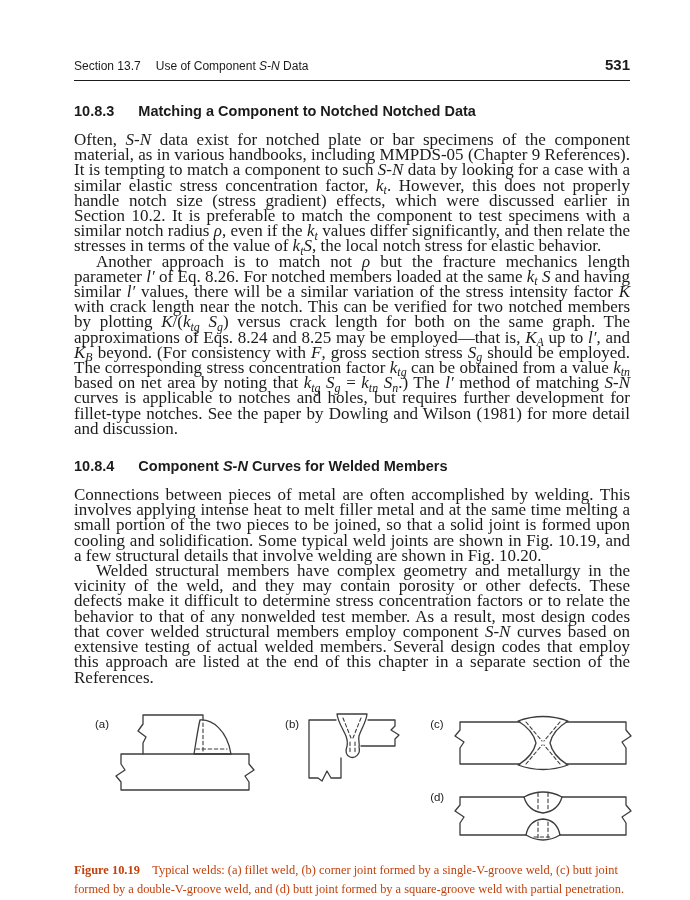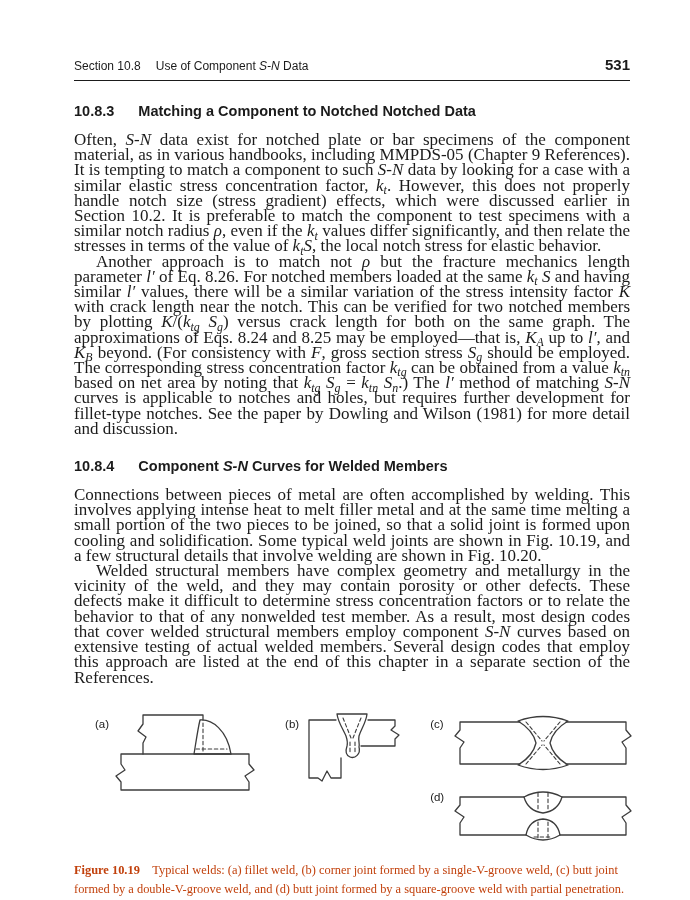--- a/index.html
+++ b/index.html
@@ -91,21 +91,21 @@
   }
   .caption b { font-weight: bold; }
 </style>
 </head>
 <body>
 
 <div class="page">
 
   <div class="running-head">
     <span>
-      <span class="sec">Section 10.8</span><span>Use of Component <i>S-N</i> Data</span>
+      <span class="sec">Section 13.7</span><span>Use of Component <i>S-N</i> Data</span>
     </span>
     <span class="pagenum">531</span>
   </div>
 
   <div class="heading">
     <span class="num">10.8.3</span><span>Matching a Component to Notched Notched Data</span>
   </div>
 
   <div class="body-text">
     <p>Often, <i>S-N</i> data exist for notched plate or bar specimens of the component material, as in various handbooks, including MMPDS-05 (Chapter 9 References). It is tempting to match a component to such <i>S-N</i> data by looking for a case with a similar elastic stress concentration factor, <i>k</i><sub>t</sub>. However, this does not properly handle notch size (stress gradient) effects, which were discussed earlier in Section 10.2. It is preferable to match the component to test specimens with a similar notch radius <i>ρ</i>, even if the <i>k</i><sub>t</sub> values differ significantly, and then relate the stresses in terms of the value of <i>k</i><sub>t</sub><i>S</i>, the local notch stress for elastic behavior.</p>

